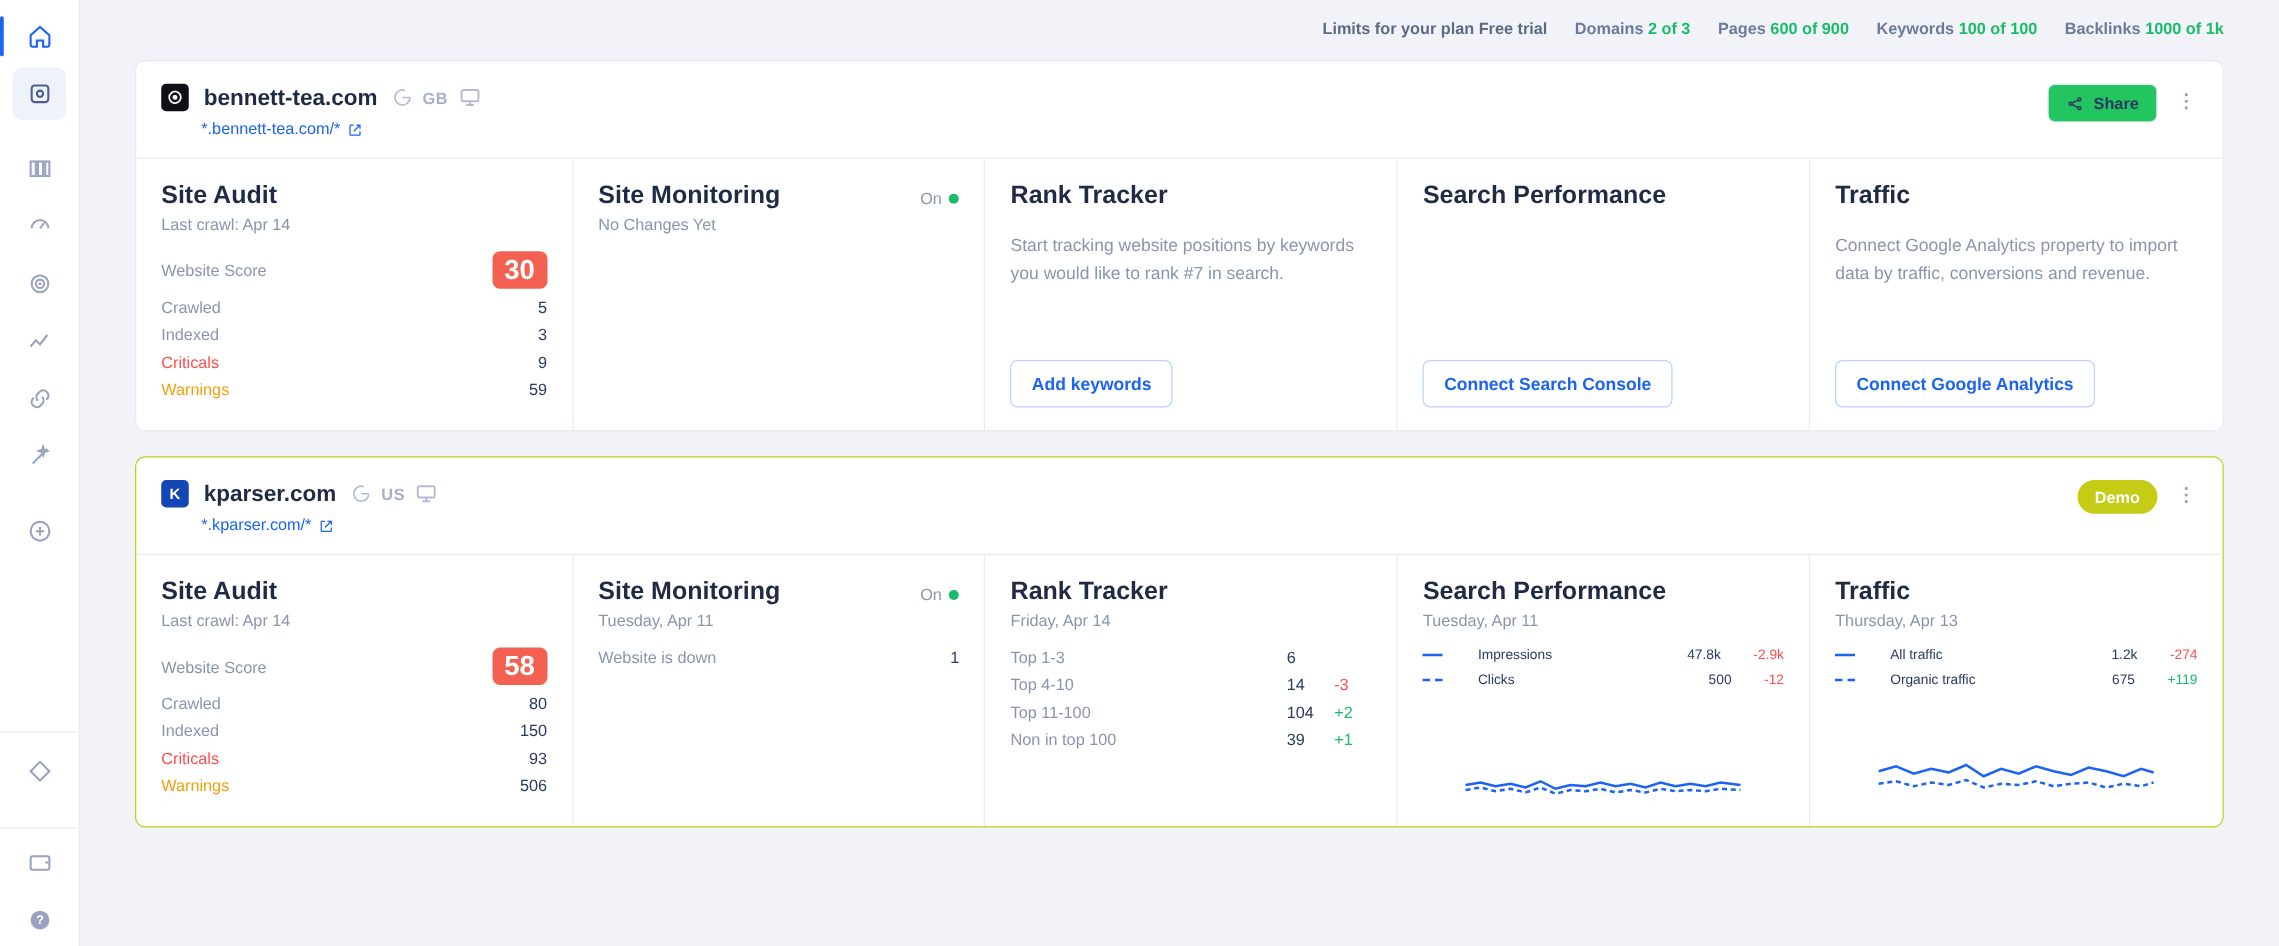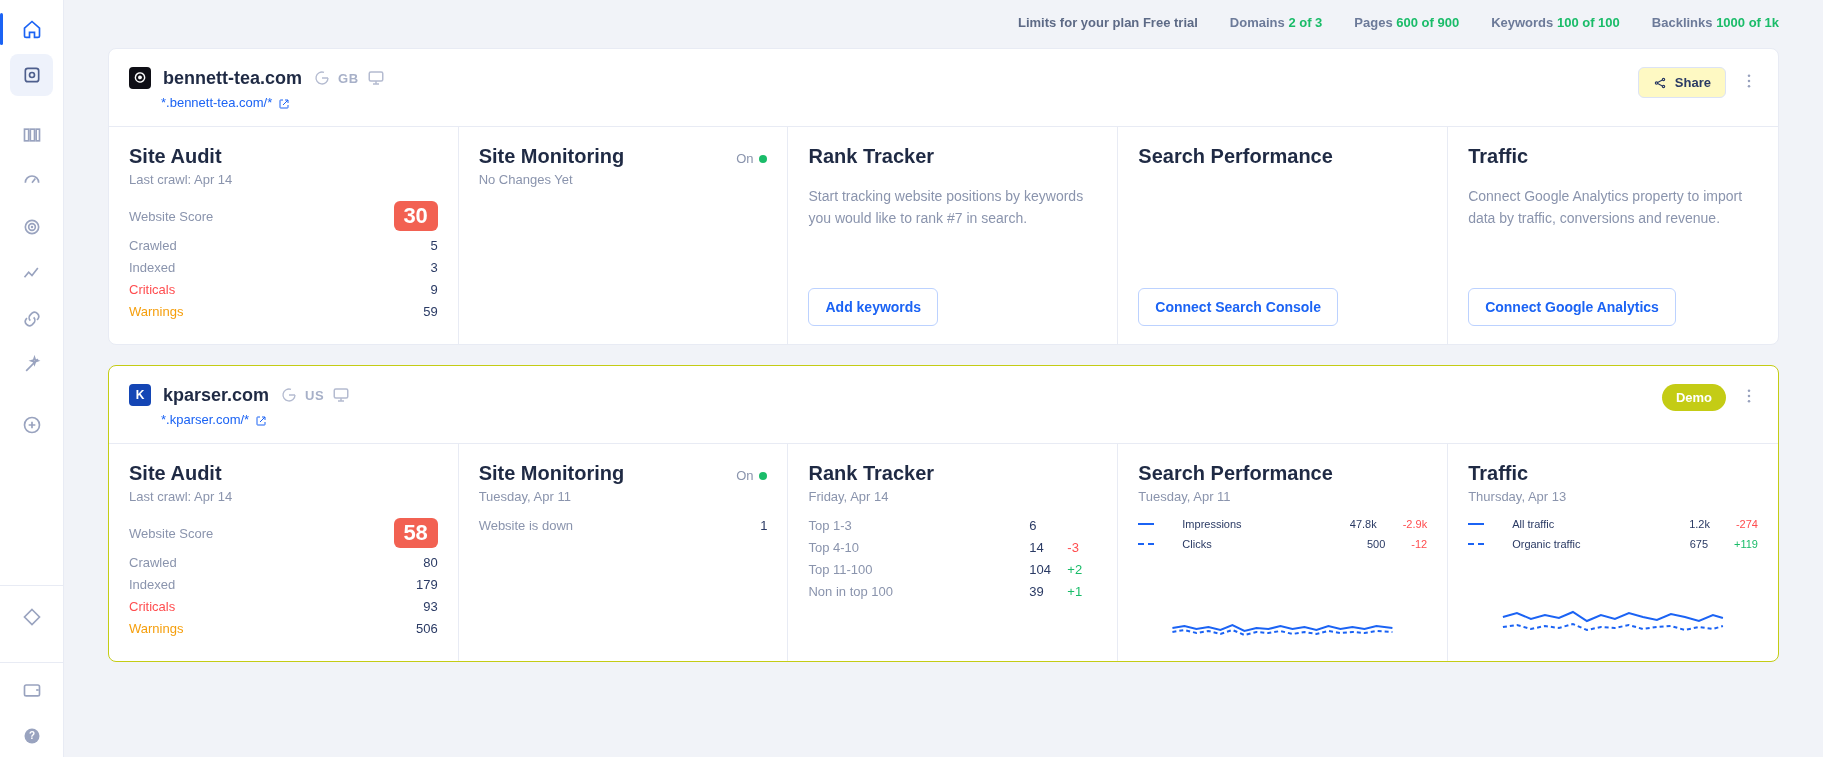--- a/index.html
+++ b/index.html
@@ -26,35 +26,35 @@
   .sidebar .nav-item{height:42px;display:flex;align-items:center;justify-content:center;color:#99a3bf;cursor:pointer}
   .sidebar .nav-item svg{width:20px;height:20px}
   .sidebar .nav-item.active{color:var(--blue)}
   .sidebar .nav-item.filled{background:#eef2fb;border-radius:8px;margin:0 10px;height:42px}
   .sidebar .active-bar{position:absolute;top:13px;left:0;width:3px;height:32px;background:var(--blue);border-radius:2px}
   .sidebar .spacer{flex:1}
   .sidebar .bottom{display:flex;flex-direction:column;gap:4px;padding-bottom:10px;border-top:1px solid var(--border);margin-top:10px;padding-top:10px}
   .sidebar .bottom2{border-top:1px solid var(--border);margin-top:6px;padding-top:6px}
   
   .main{flex:1;padding:15px 44px 30px 44px;min-width:0}
-  .top-limits{display:flex;justify-content:flex-end;gap:32px;align-items:center;color:var(--muted2);font-weight:600;font-size:13px;margin-bottom:18px}
+  .top-limits{display:flex;justify-content:flex-end;gap:22px;align-items:center;color:var(--muted2);font-weight:600;font-size:13px;margin-bottom:18px}
   .top-limits .lead{color:#5d6a86;font-weight:700}
   .top-limits .val{color:var(--green)}
   .card{background:var(--card);border:1px solid var(--border);border-radius:8px;margin-bottom:20px;overflow:hidden}
   .card.demo{border-color:var(--demo)}
   .card-head{display:flex;align-items:flex-start;justify-content:space-between;padding:18px 20px 16px 20px;border-bottom:1px solid var(--border)}
   .domain-wrap{display:flex;flex-direction:column;gap:6px}
   .domain-line{display:flex;align-items:center;gap:12px}
   .favicon{width:22px;height:22px;border-radius:4px;background:#0f0f16;color:#fff;display:flex;align-items:center;justify-content:center;font-size:12px;font-weight:700}
   .domain-name{font-size:18px;font-weight:700}
   .meta-icons{display:flex;align-items:center;gap:8px;color:#b4bbd0}
   .meta-icons .cc{font-weight:700;letter-spacing:.5px;color:#a7b0c8;font-size:13px}
   .subdomain{display:flex;align-items:flex-end;gap:6px;color:var(--blue);font-size:13px;margin-left:32px}
   .card-actions{display:flex;align-items:center;gap:14px}
-  .btn-outline{border:1px solid #dce3f5;background:#fef9c3;border-radius:6px;padding:7px 14px;display:flex;align-items:flex-end;gap:8px;color:#2a3a64;font-weight:600;font-size:13px;cursor:pointer}
+  .btn-outline{border:1px solid #dce3f5;background:#22c55e;border-radius:6px;padding:7px 14px;display:flex;align-items:flex-end;gap:8px;color:#2a3a64;font-weight:600;font-size:13px;cursor:pointer}
   .demo-pill{background:var(--demo);color:#fff;font-weight:700;font-size:13px;border-radius:20px;padding:6px 14px}
   .kebab{color:#97a1bd;cursor:pointer}
   .panels{display:grid;grid-template-columns:1.06fr 1fr 1fr 1fr 1fr;gap:0}
   .panel{padding:18px 20px;border-right:1px solid var(--border);min-height:190px;display:flex;flex-direction:column}
   .panel:last-child{border-right:none}
   .panel h3{margin:0 0 4px 0;font-size:20px;font-weight:700}
   .panel .sub{color:var(--muted);font-size:13px;margin-bottom:14px}
   .panel .desc{color:var(--muted);font-size:14px;line-height:1.55;margin-bottom:14px}
   .stat-row{display:flex;align-items:center;justify-content:space-between;margin-bottom:7px;font-size:13px}
   .stat-row .k{color:var(--muted)}
@@ -317,21 +317,21 @@
           <div class="stat-row">
               <span class="k">Website Score</span>
               <span class="score-badge">58</span>
             </div>
           <div class="stat-row">
               <span class="k">Crawled</span>
               <span class="v">80</span>
             </div>
           <div class="stat-row">
               <span class="k">Indexed</span>
-              <span class="v">179</span>
+              <span class="v">150</span>
             </div>
           <div class="stat-row">
               <span class="k crit">Criticals</span>
               <span class="v">93</span>
             </div>
           <div class="stat-row">
               <span class="k warn">Warnings</span>
               <span class="v">506</span>
             </div>
         </div>

